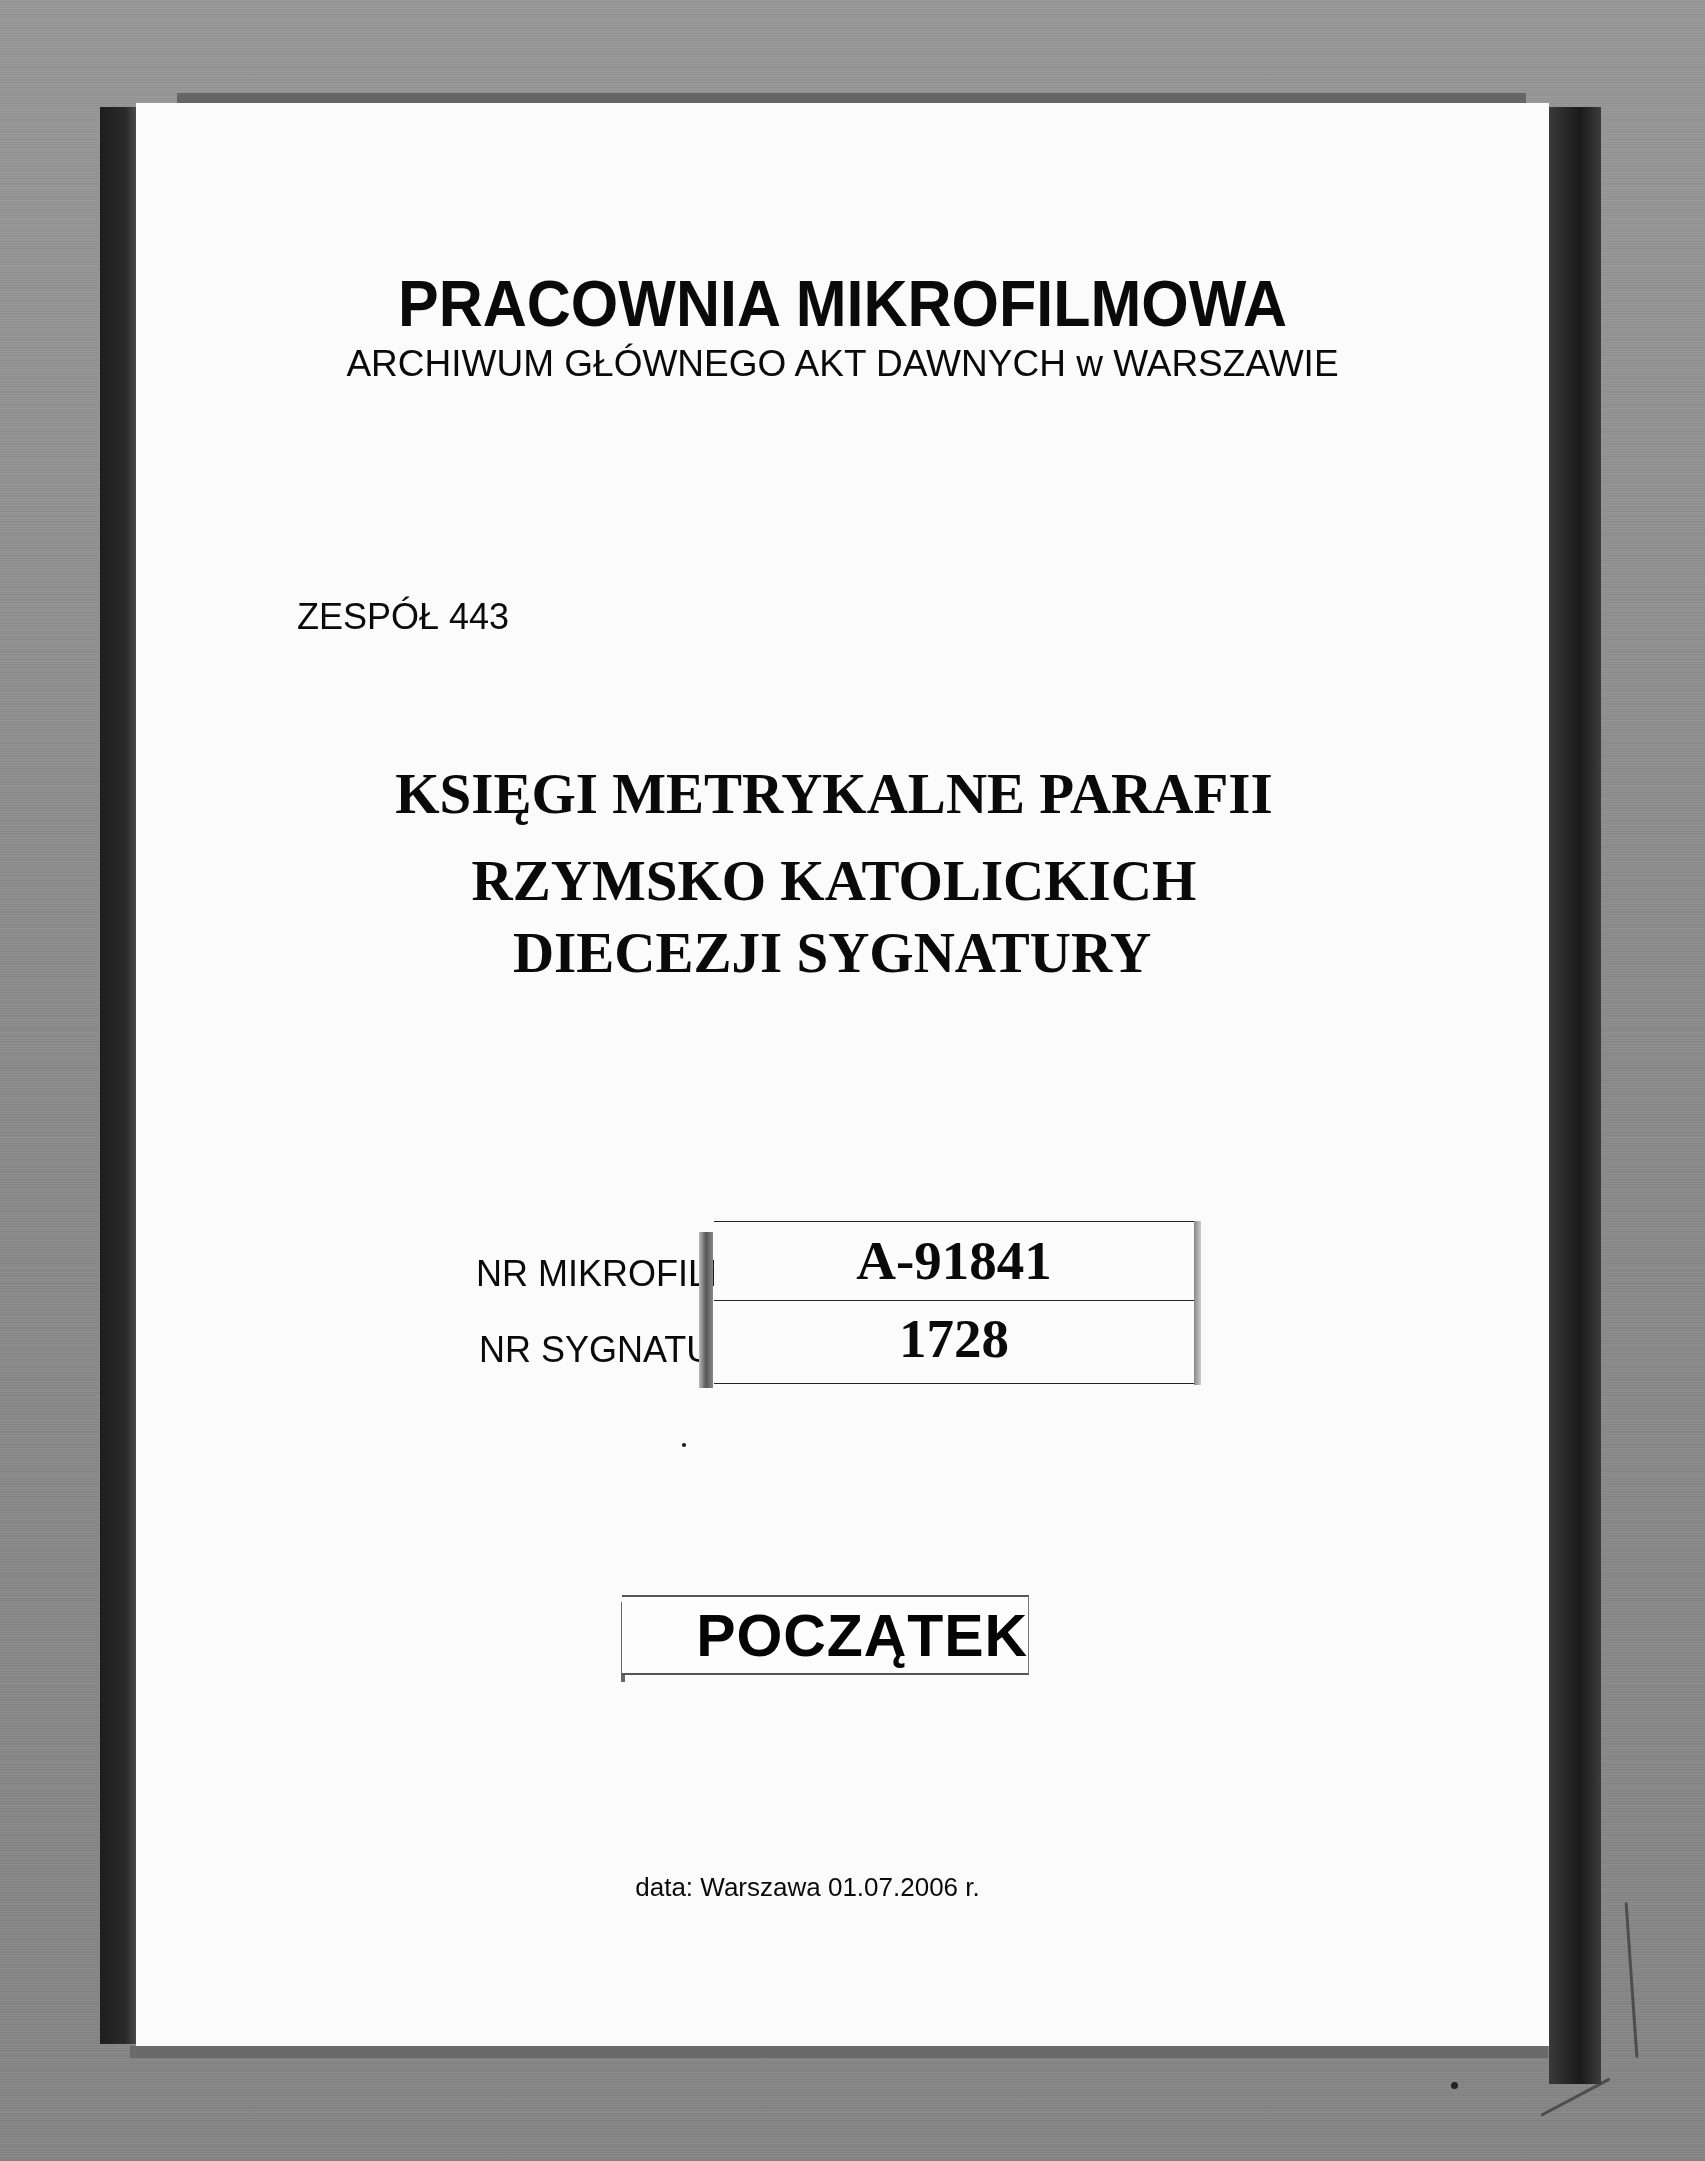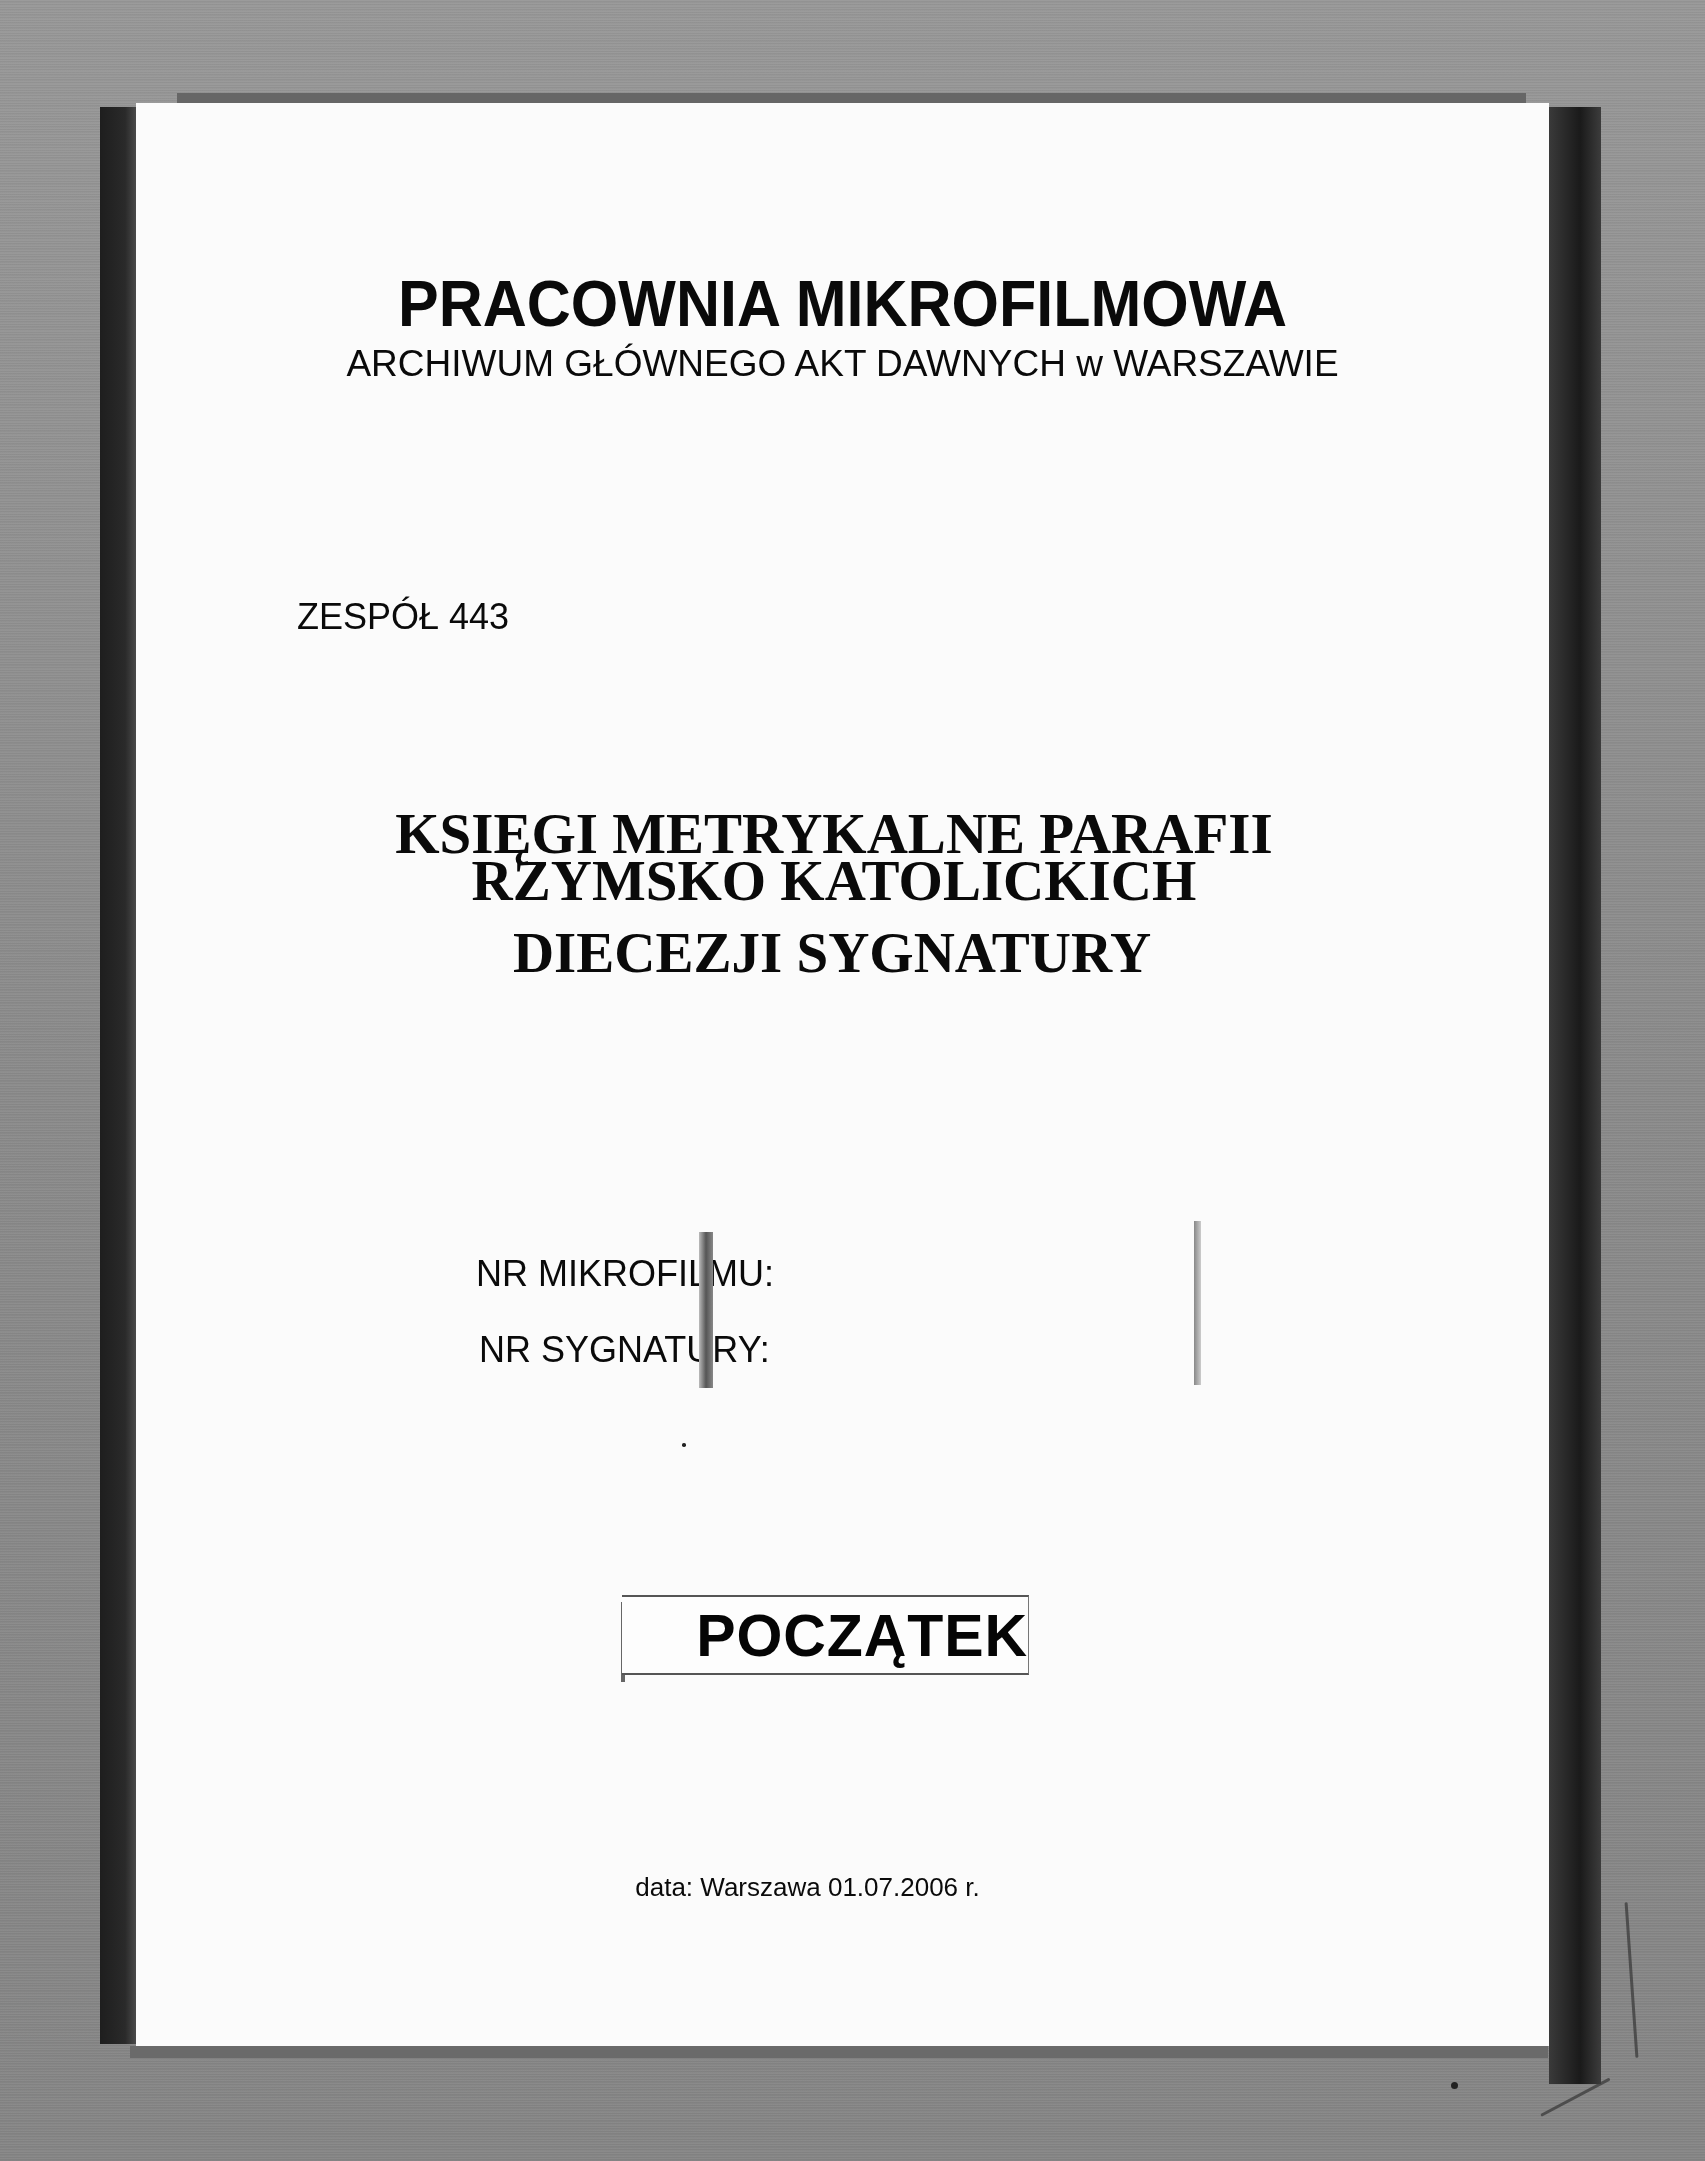--- a/index.html
+++ b/index.html
@@ -94,21 +94,21 @@
       font-size: 36px;
       color: #0a0a0a;
       font-weight: normal;
     }
     .serif-heading {
       font-family: "Liberation Serif", serif;
       font-weight: bold;
       font-size: 57px;
       color: #0a0a0a;
     }
-    .serif-1 { top: 698px; left: -8.6px; }
+    .serif-1 { top: 658px; left: -8.6px; }
     .serif-2 { top: 745px; left: -8.6px; }
     .serif-3 { top: 817px; left: -10.4px; }
     .label-row {
       position: absolute;
       font-size: 36px;
       color: #0a0a0a;
     }
     .label-mikro { left: 340px; top: 1150px; }
     .label-sygn { left: 343px; top: 1226px; }
     .nr-box {
@@ -213,20 +213,24 @@
   <div class="zespol">ZESPÓŁ 443</div>
 
   <div class="center-line serif-heading serif-1">KSIĘGI METRYKALNE PARAFII</div>
   <div class="center-line serif-heading serif-2">RZYMSKO KATOLICKICH</div>
   <div class="center-line serif-heading serif-3">DIECEZJI SYGNATURY</div>
 
   <div class="label-row label-mikro">NR MIKROFILMU:</div>
   <div class="label-row label-sygn">NR SYGNATURY:</div>
 
   <div class="nr-box-shadow-left" style="left:563px; top:1129px;"></div>
+  <div class="nr-box" style="left:578px; top:1118px;">
+    <div class="nr-cell nr-cell-1">A-91841</div>
+    <div class="nr-cell nr-cell-2">1728</div>
+  </div>
   <div class="nr-box-shadow-right" style="left:1058px; top:1118px;"></div>
 
   <div class="speck" style="left:546px; top:1340px; width:3.5px; height:3.5px;"></div>
 
   <div class="poczatek-edge" style="left:485px; top:1499px;"></div>
   <div class="poczatek-box" style="left:486px; top:1492px;">
     <div class="poczatek-text">POCZĄTEK</div>
   </div>
 
   <div class="center-line date-line">data: Warszawa 01.07.2006 r.</div>

